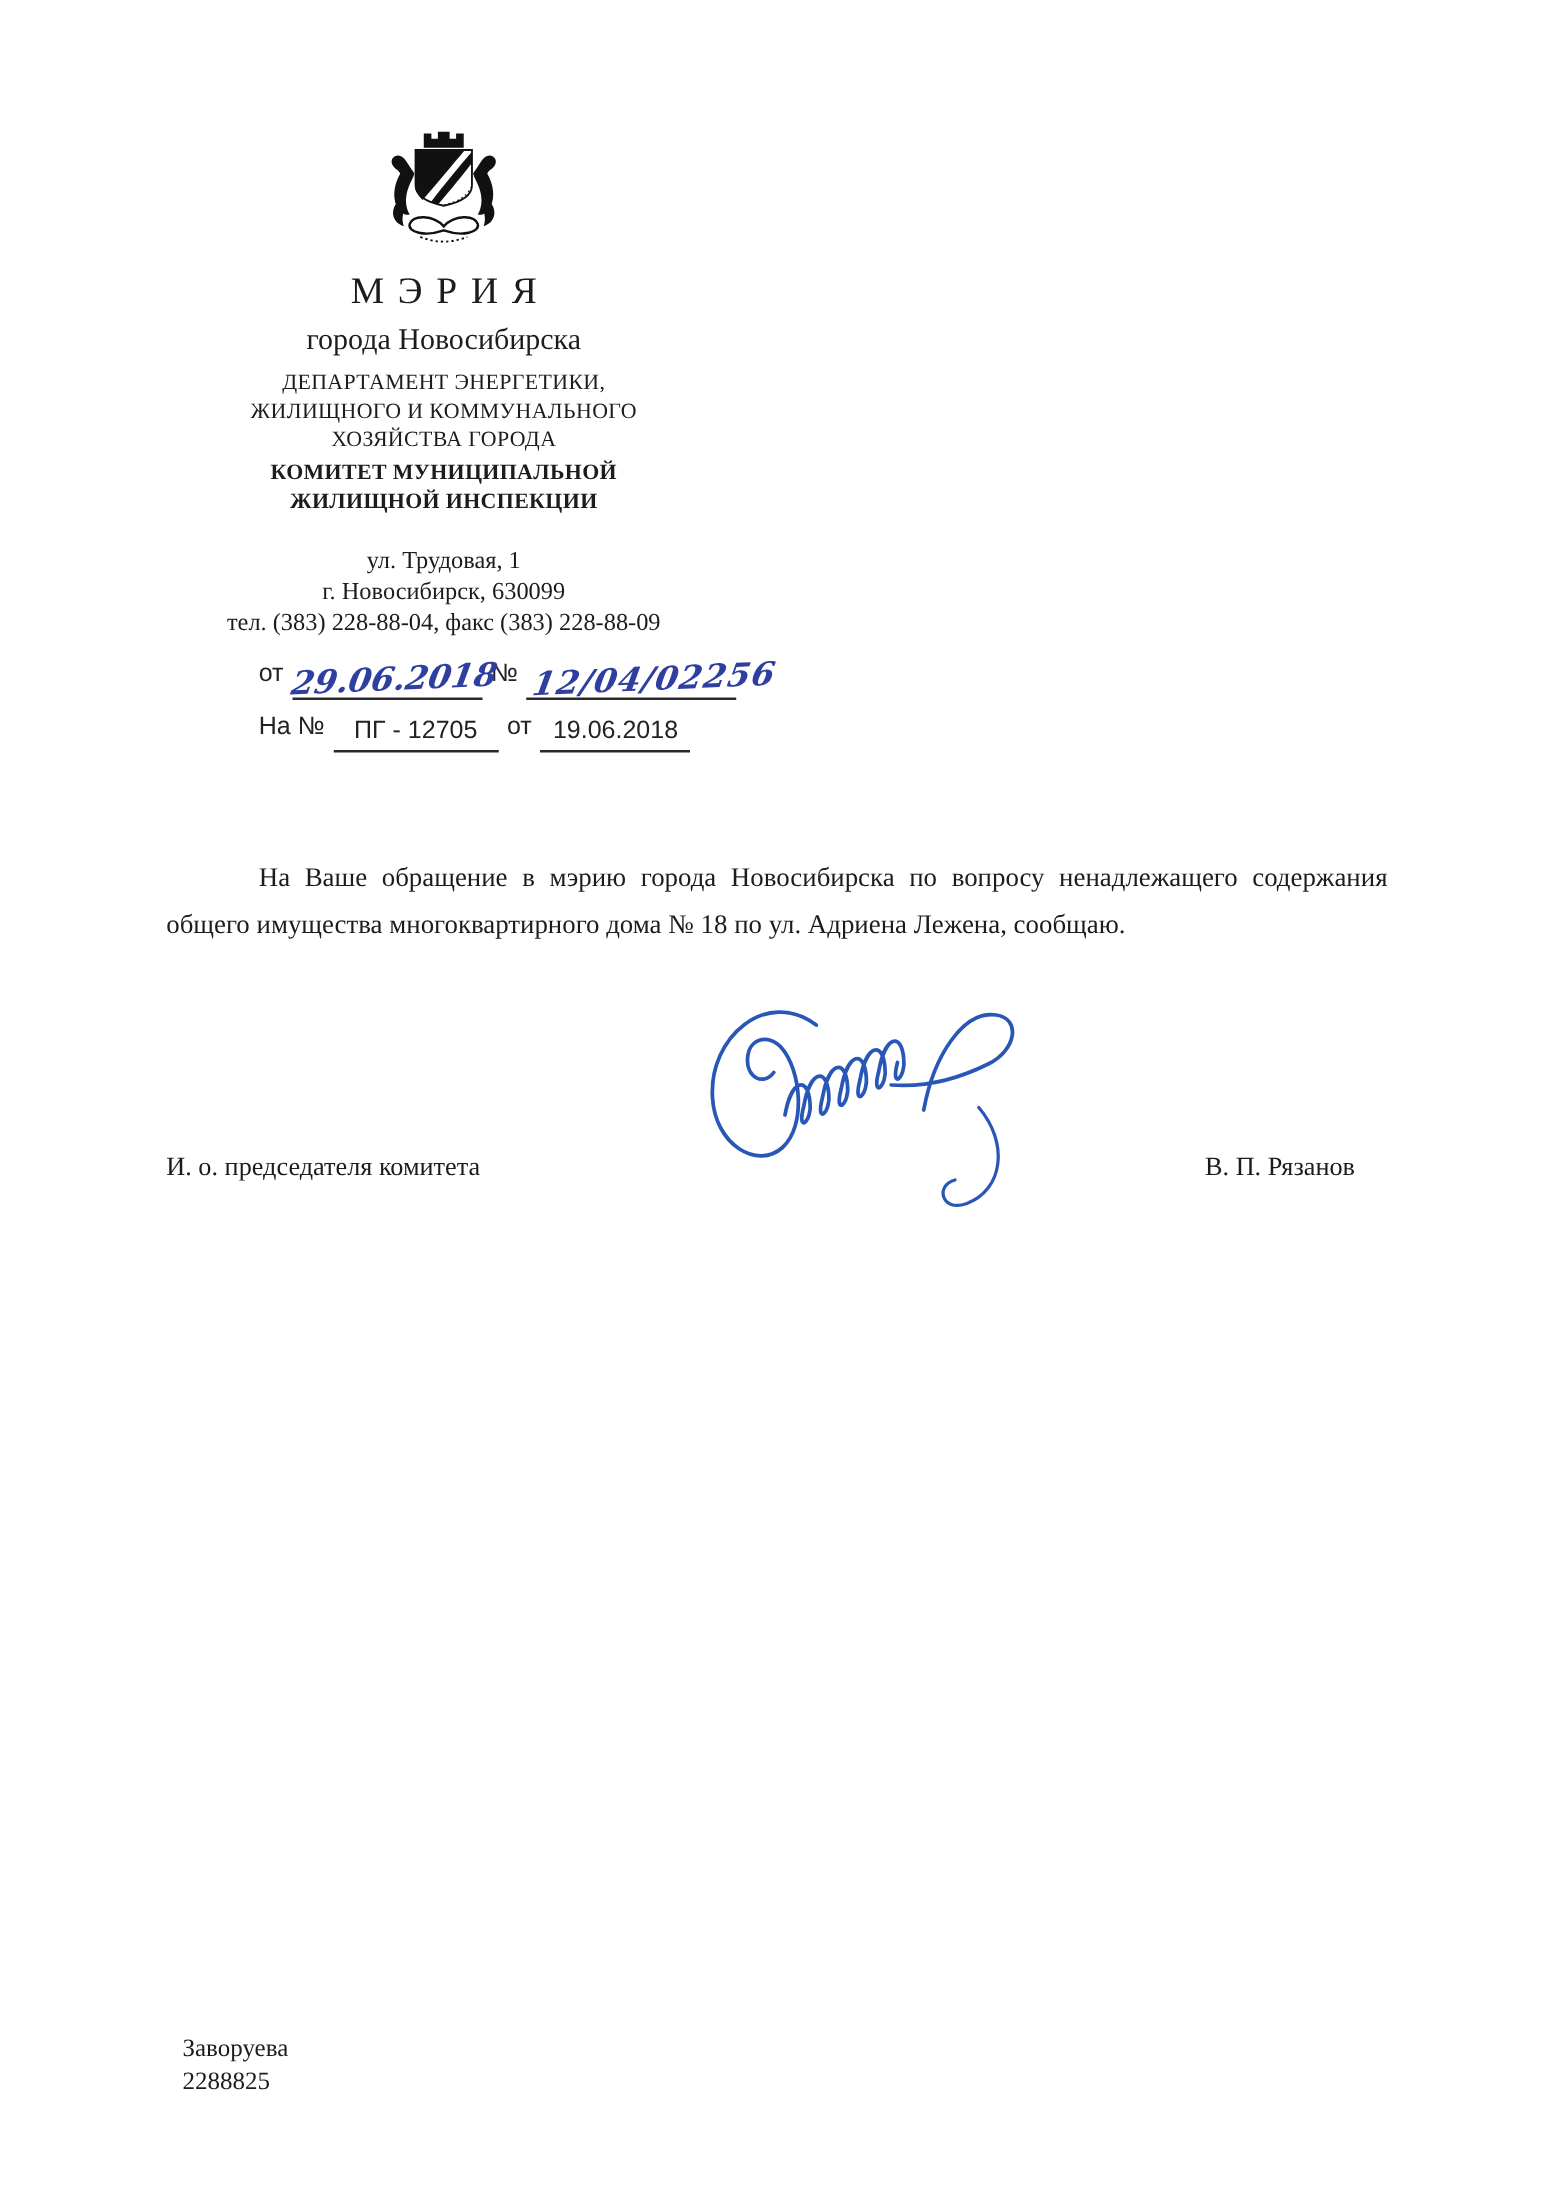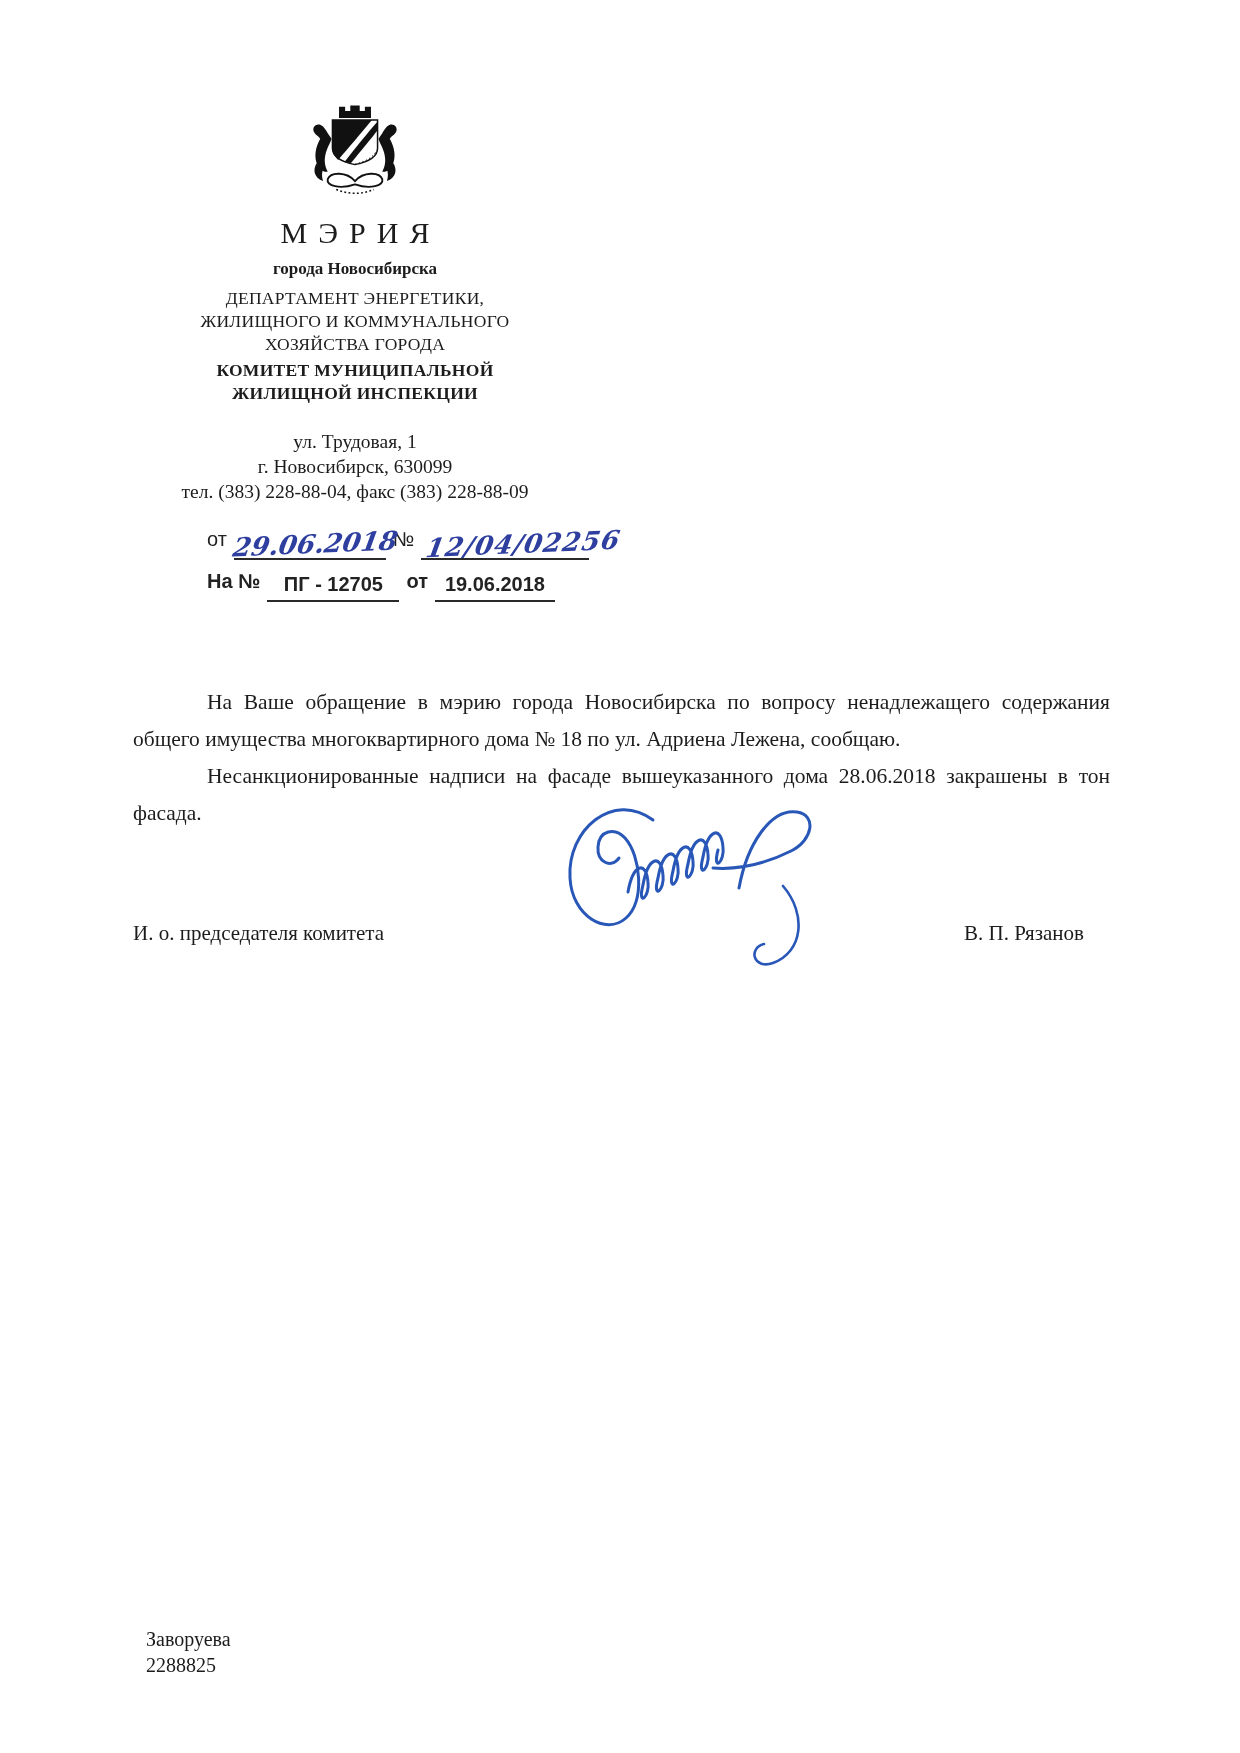--- a/index.html
+++ b/index.html
@@ -12,37 +12,37 @@
   }
   .page { position:absolute; inset:0; background:#fff; }
 
   
   .letterhead {
     position:absolute; left:118px; top:98px; width:474px;
     text-align:center;
   }
   .emblem { display:block; margin:4px auto 16px auto; width:94px; height:98px; }
   .org-title { font-size:30px; font-weight:normal; letter-spacing:11px; text-indent:11px; }
-  .org-subtitle { font-size:17px; font-weight:bold; margin-top:9px; }
+  .org-subtitle { font-size:24px; font-weight:normal; margin-top:9px; }
   .dept-block { margin-top:8px; }
   .dept-line { font-size:17.5px; line-height:23px; letter-spacing:0.3px; }
   .committee-block { margin-top:3px; }
   .committee-line { font-size:17.5px; font-weight:bold; line-height:23px; letter-spacing:0.3px; }
   .addr-block { margin-top:24px; }
   .addr-line { font-size:19.5px; line-height:25px; }
 
   
   .ref-row {
     position:absolute; left:207px;
     display:flex; gap:7px;
     font-family:"Liberation Sans", sans-serif;
     font-size:20px; color:#222;
   }
   .ref-row-1 { top:528px; }
-  .ref-row-2 { top:570px;font-weight:bold; }
+  .ref-row-2 { top:570px; }
   .uline {
     display:inline-block; border-bottom:2px solid #2a2a2a;
     height:32px; text-align:center; vertical-align:bottom;
     overflow:visible; white-space:nowrap;
   }
   .u-from { width:152px; }
   .u-num  { width:168px; text-align:left; }
   .u-reply{ width:132px; }
   .u-rdate{ width:120px; }
   .hw {
@@ -154,21 +154,20 @@
   <div class="ref-row ref-row-2">
     <span>На №</span>
     <span class="uline u-reply"><span class="reply-val">ПГ - 12705</span></span>
     <span>от</span>
     <span class="uline u-rdate"><span class="reply-val">19.06.2018</span></span>
   </div>
 
 
   <div class="body-text">
     <p>На Ваше обращение в мэрию города Новосибирска по вопросу ненадлежащего содержания общего имущества многоквартирного дома № 18 по ул. Адриена Лежена, сообщаю.</p>
-    <p>Несанкционированные надписи на фасаде вышеуказанного дома 28.06.2018 закрашены в тон фасада.</p>
   </div>
 
   <div class="sig-row">
     <span>И. о. председателя комитета</span>
     <span class="sig-name">В. П. Рязанов</span>
   </div>
 
   <svg class="sig-ink" viewBox="0 0 322 198">
     <g fill="none" stroke="#2857b8" stroke-width="3" stroke-linecap="round">
       <path d="M110,32 C70,2 24,42 27,90 C29,128 63,148 83,130 C102,113 98,68 82,50 C72,39 56,42 55,59 C54,74 68,81 76,70"></path>

